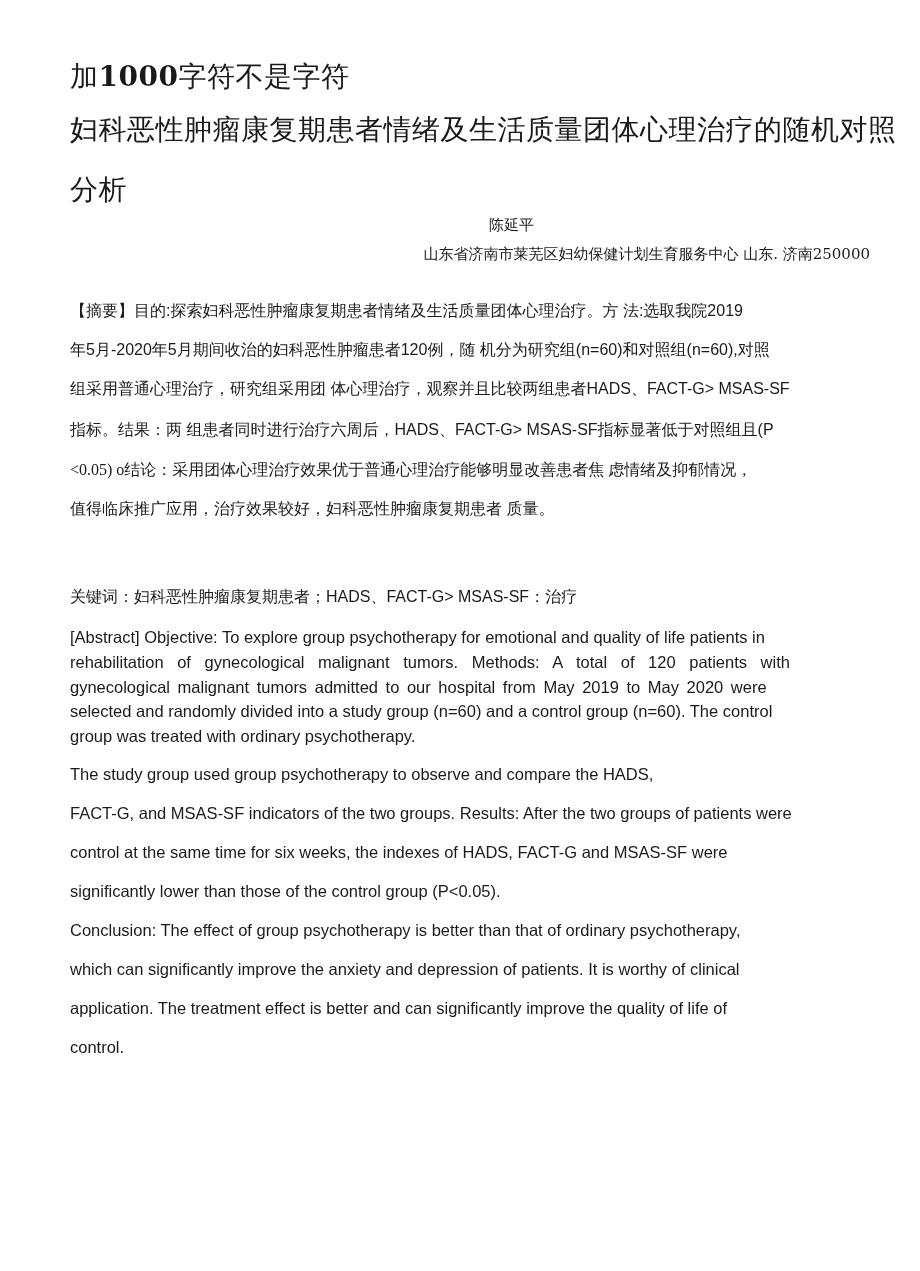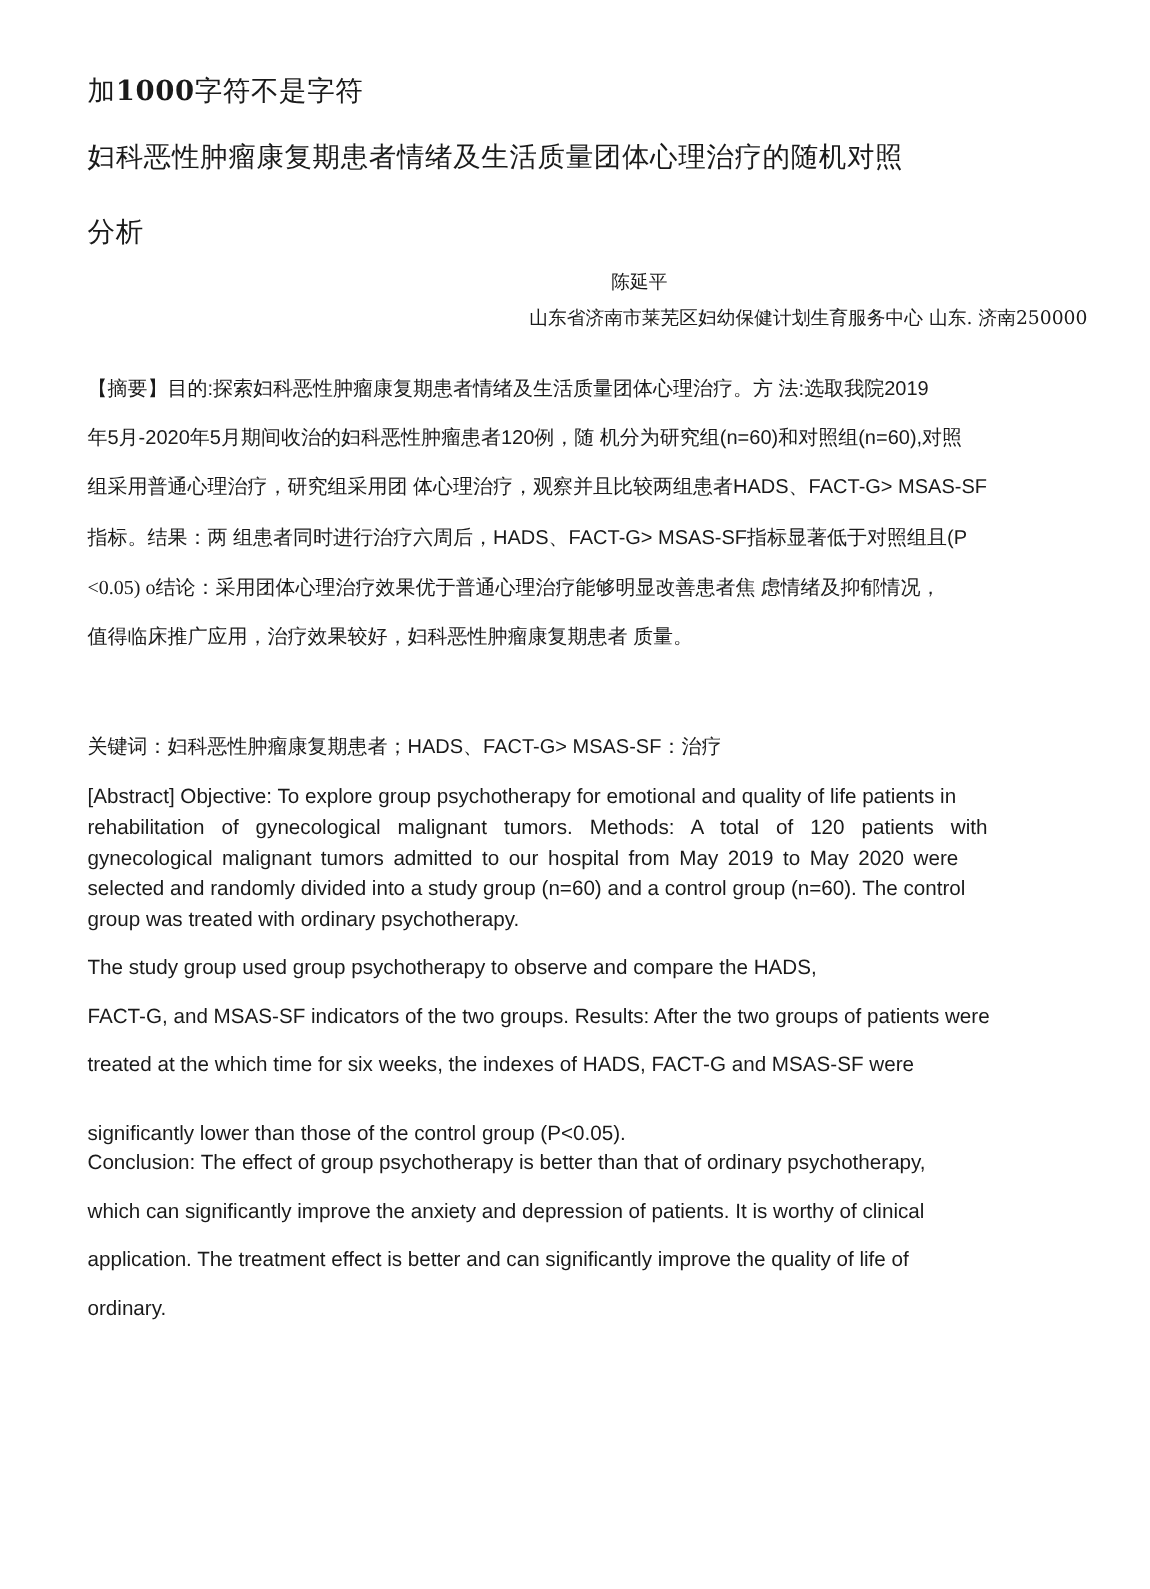--- a/index.html
+++ b/index.html
@@ -1,20 +1,20 @@
 <!DOCTYPE html>
 <html><head>
 <meta charset="utf-8">
 <style>
   html, body { margin: 0; padding: 0; background: #ffffff; }
   body { width: 920px; height: 1271px; position: relative; overflow: hidden; color: #1a1a1a; }
   .line { position: absolute; white-space: nowrap; }
   .serif { font-family: "DejaVu Serif", "Liberation Serif", serif; }
   .sans { font-family: "Liberation Sans", "DejaVu Sans", sans-serif; }
-  .h1 { font-size: 22px; letter-spacing: 0.5px; }
+  .h1 { font-size: 28px; letter-spacing: 0.5px; }
   .bold { font-weight: bold; }
   .meta { font-size: 15px; padding-left: 44px; }
   .body-cn { font-size: 16px; }
   .body-en { font-size: 16.5px; }
 </style>
 </head>
 <body>
 
 <div class="line serif h1" style="left:70px; top:58px;">
   <span>加</span><span class="bold">1000</span><span>字符不是字符</span>
@@ -41,19 +41,19 @@
   <div class="line sans body-en" style="left:70px; top:628px;"> [Abstract] Objective: To explore group psychotherapy for emotional and quality of life patients in</div>
   <div class="line sans body-en" style="left:70px; top:653px; word-spacing:9px;">rehabilitation of gynecological malignant tumors. Methods: A total of 120 patients with</div>
   <div class="line sans body-en" style="left:70px; top:678px; word-spacing:3px;">gynecological malignant tumors admitted to our hospital from May 2019 to May 2020 were</div>
   <div class="line sans body-en" style="left:70px; top:702px;">selected and randomly divided into a study group (n=60) and a control group (n=60). The control</div>
   <div class="line sans body-en" style="left:70px; top:727px;">group was treated with ordinary psychotherapy.</div>
 </div>
 
 <div>
   <div class="line sans body-en" style="left:70px; top:765px;text-align:center;">The study group used group psychotherapy to observe and compare the HADS,</div>
   <div class="line sans body-en" style="left:70px; top:804px;">FACT-G, and MSAS-SF indicators of the two groups. Results: After the two groups of patients were</div>
-  <div class="line sans body-en" style="left:70px; top:843px;">treated at the which time for six weeks, the indexes of HADS, FACT-G and MSAS-SF were</div>
-  <div class="line sans body-en" style="left:70px; top:882px;margin-top:16px;">significantly lower than those of the control group (P&lt;0.05).</div>
+  <div class="line sans body-en" style="left:70px; top:843px;">control at the same time for six weeks, the indexes of HADS, FACT-G and MSAS-SF were</div>
+  <div class="line sans body-en" style="left:70px; top:882px;">significantly lower than those of the control group (P&lt;0.05).</div>
   <div class="line sans body-en" style="left:70px; top:921px;">Conclusion: The effect of group psychotherapy is better than that of ordinary psychotherapy,</div>
   <div class="line sans body-en" style="left:70px; top:960px;">which can significantly improve the anxiety and depression of patients. It is worthy of clinical</div>
   <div class="line sans body-en" style="left:70px; top:999px;">application. The treatment effect is better and can significantly improve the quality of life of</div>
-  <div class="line sans body-en" style="left:70px; top:1038px;">ordinary.</div>
+  <div class="line sans body-en" style="left:70px; top:1038px;">control.</div>
 </div>
 
 </body></html>

